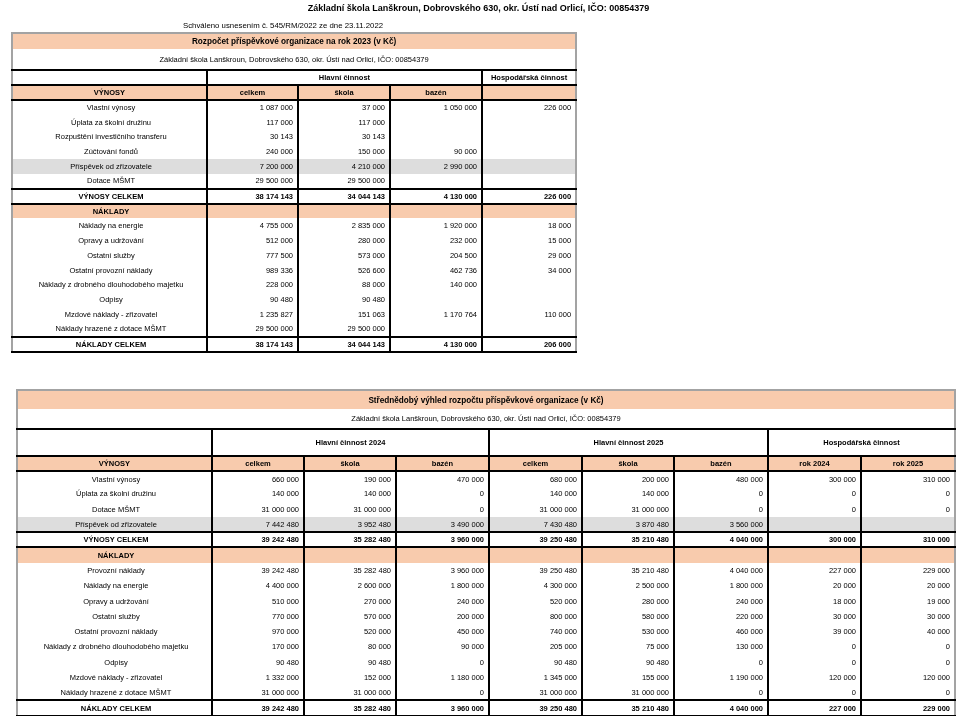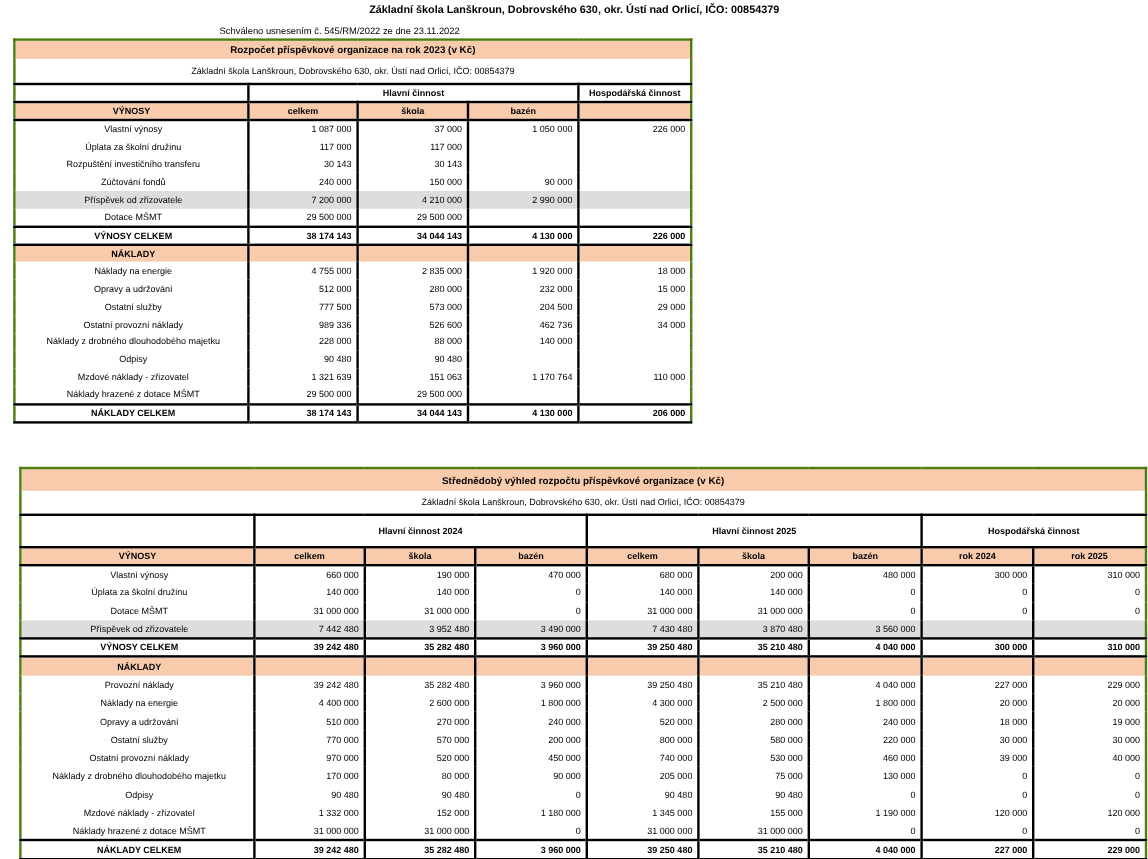--- a/index.html
+++ b/index.html
@@ -12,21 +12,21 @@
   .page-title {
     position:absolute; top:3px; left:0; width:957px;
     text-align:center; font-weight:bold; font-size:9px;
   }
   .approval-note {
     position:absolute; top:21px; left:183px;
     font-size:7.8px;
   }
   table.bt {
     position:absolute; border-collapse:collapse; table-layout:fixed;
-    background:#fff; border:2px solid #4d7c0f;
+    background:#fff; border:2px solid #a3a3a3;
   }
   #table-2023 { left:11px; top:32px;  width:564px; }
   #table-outlook { left:16px; top:389px; width:938px; }
   .bt td {
     font-size:7.5px; white-space:nowrap; overflow:hidden;
     vertical-align:middle; padding:0;
   }
   .bt td.vb { border-left:2px solid #000; }
   
   .r-title td    { background:var(--fill); font-weight:bold; text-align:center; font-size:8.2px; }
@@ -178,21 +178,21 @@
       </tr>
       <tr class="r-body r-data">
         <td class="label">Odpisy</td>
         <td class="num vb">90 480</td>
         <td class="num vb">90 480</td>
         <td class="num vb"></td>
         <td class="num vb"></td>
       </tr>
       <tr class="r-body r-data">
         <td class="label">Mzdové náklady - zřizovatel</td>
-        <td class="num vb">1 321 639</td>
+        <td class="num vb">1 235 827</td>
         <td class="num vb">151 063</td>
         <td class="num vb">1 170 764</td>
         <td class="num vb">110 000</td>
       </tr>
       <tr class="r-body r-data">
         <td class="label">Náklady hrazené z dotace MŠMT</td>
         <td class="num vb">29 500 000</td>
         <td class="num vb">29 500 000</td>
         <td class="num vb"></td>
         <td class="num vb"></td>

